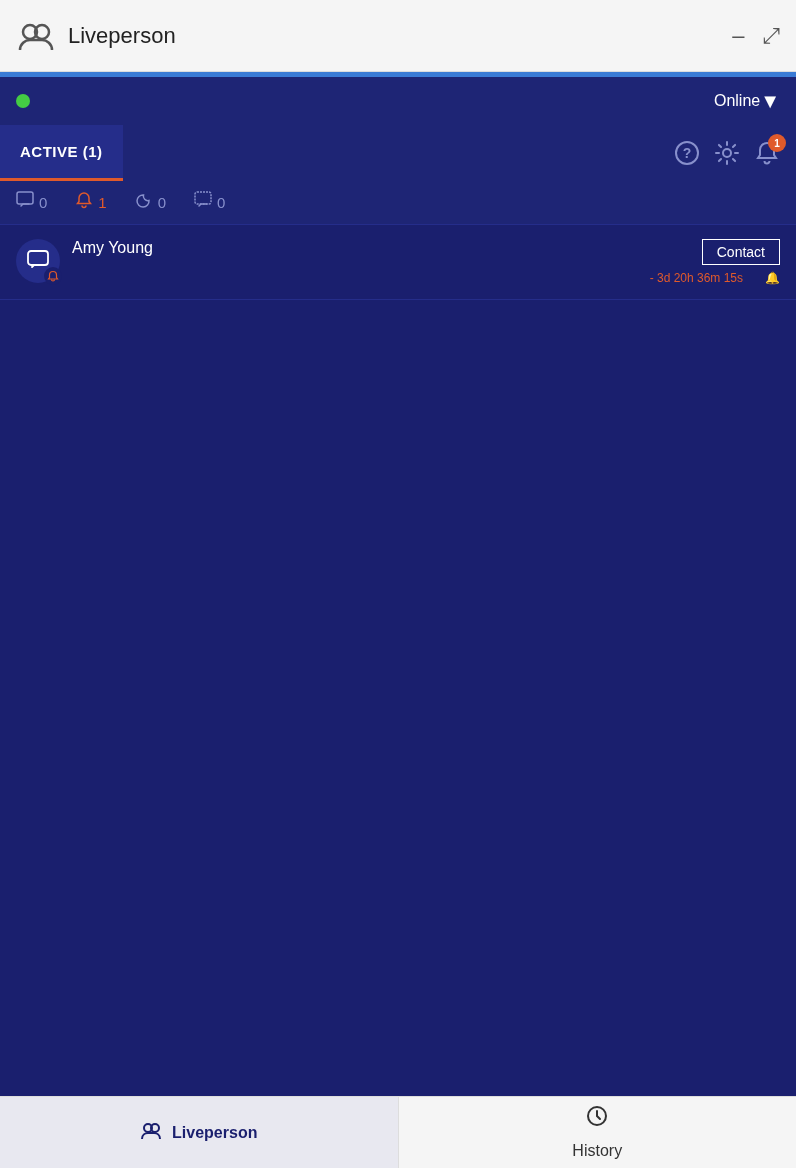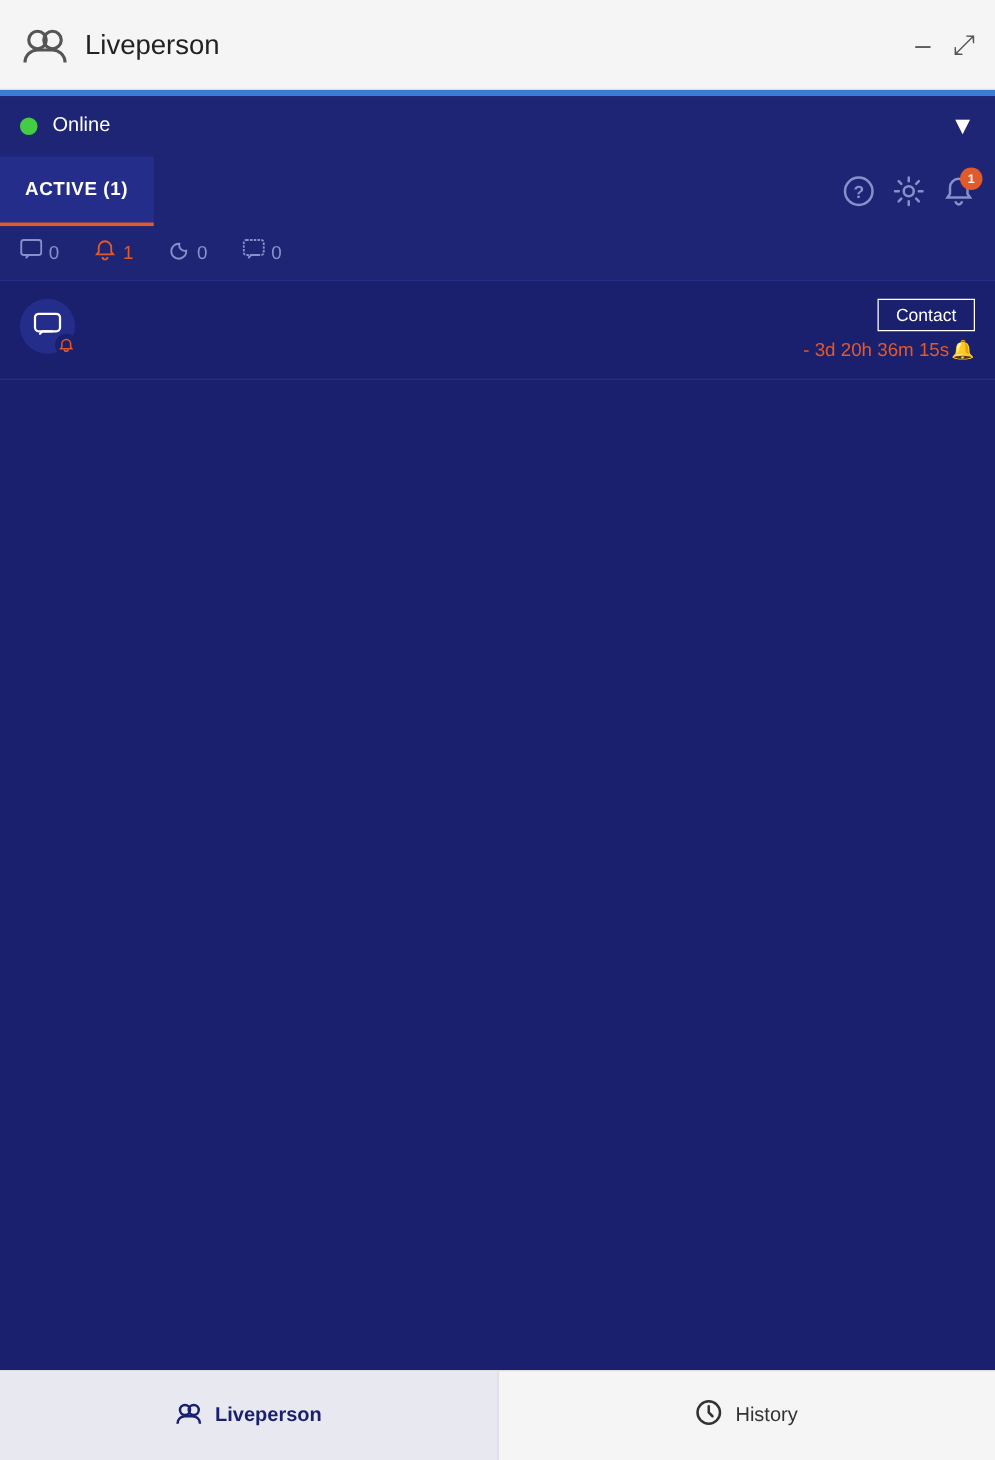--- a/index.html
+++ b/index.html
@@ -68,21 +68,21 @@
     .status-dot {
       width: 14px;
       height: 14px;
       border-radius: 50%;
       background: #44cc44;
       margin-right: 12px;
       flex-shrink: 0;
     }
     .status-label {
       flex: 1;
-      text-align: left;
+      text-align: right;
       color: #fff;
       font-size: 16px;
       font-weight: 400;
     }
     .status-chevron {
       color: #fff;
       font-size: 20px;
       cursor: pointer;
     }
 
@@ -237,24 +237,24 @@
       color: #fff;
       background: transparent;
       border-radius: 0;
       padding: 4px 14px;
       font-size: 14px;
       cursor: pointer;
       font-weight: 400;
     }
     .conv-time {
       color: #e05a2b;
-      font-size: 15px;
-      display: flex;
-      align-items: center;
-      gap: 2px;
+      font-size: 12px;
+      display: flex;
+      align-items: center;
+      gap: 22px;
       justify-content: center;
     }
 
     
     .bottom-nav {
       background: #f5f5f5;
       height: 72px;
       display: flex;
       align-items: stretch;
       flex-shrink: 0;
@@ -265,21 +265,21 @@
       display: flex;
       align-items: center;
       justify-content: center;
       gap: 10px;
       font-size: 16px;
       color: #333;
       cursor: pointer;
       font-weight: 400;
       border-right: 1px solid #ddd;
     }
-    .bottom-nav-item:last-child { border-right: none; }
+    .bottom-nav-item:last-child { border-right: none; flex-direction: column; }
     .bottom-nav-item.active {
       background: #e8e8f0;
       font-weight: 600;
       color: #1a1f6e;
     }
     .bottom-nav-icon { font-size: 20px; }
   </style>
 </head>
 <body>
 
@@ -382,20 +382,21 @@
         </svg>
       </div>
       <div class="conv-avatar-alert">
         <svg width="12" height="12" viewBox="0 0 12 12" fill="none">
           <path d="M6 1.5a3.5 3.5 0 0 0-3.5 3.5v2.5l-1 1.5h9l-1-1.5V5A3.5 3.5 0 0 0 6 1.5z" stroke="#e05a2b" stroke-width="1.2" fill="none"></path>
           <path d="M4.5 9.5a1.5 1.5 0 0 0 3 0" stroke="#e05a2b" stroke-width="1.2" fill="none"></path>
         </svg>
       </div>
     </div>
     <div class="conv-body">
+      <div class="conv-name">Amy Young</div>
     </div>
     <div class="conv-meta">
       <button class="conv-contact-btn">Contact</button>
       <div class="conv-time">
         <span>- 3d 20h 36m 15s</span>
         <span>🔔</span>
       </div>
     </div>
   </div>
 </div>

